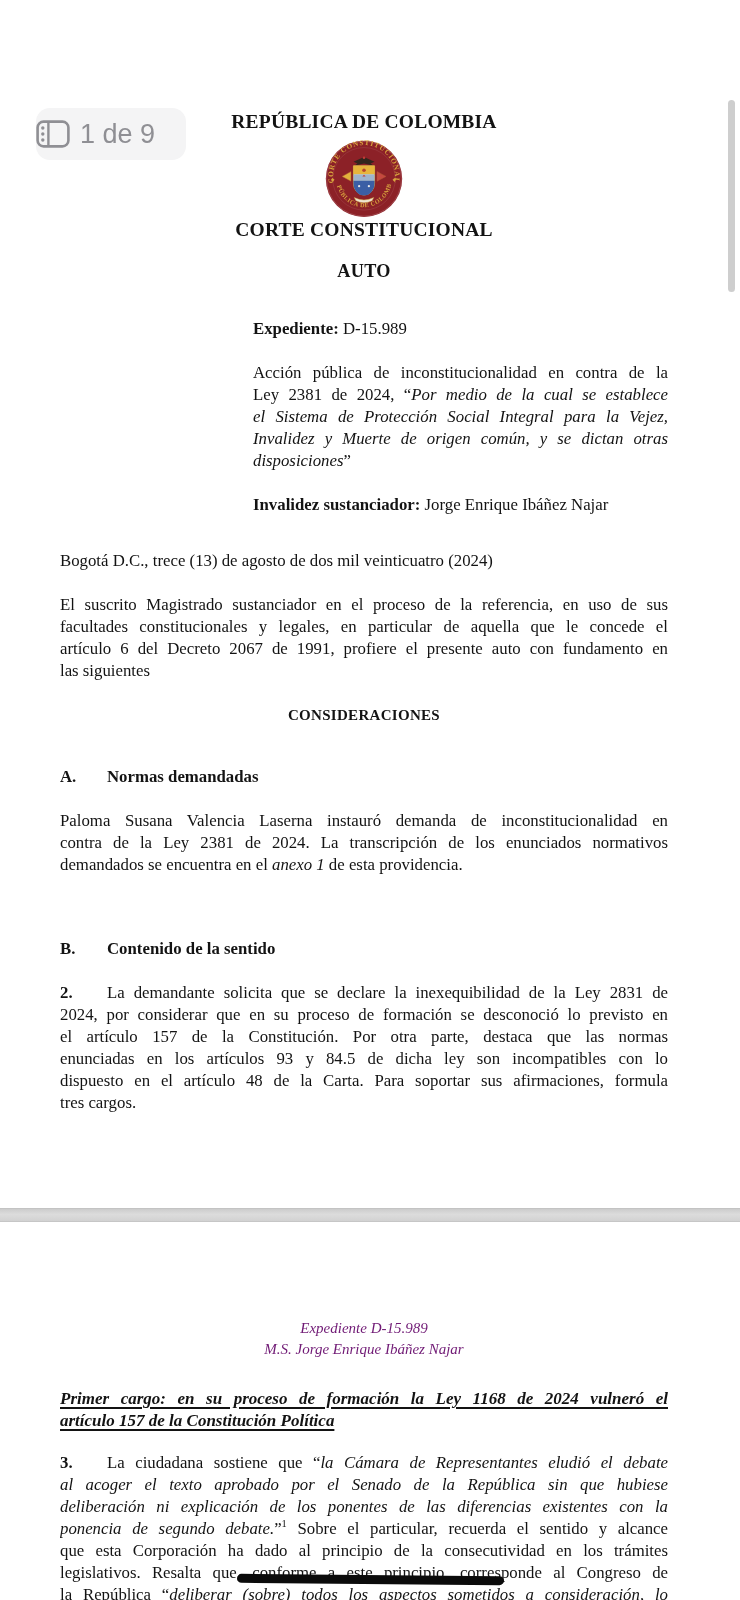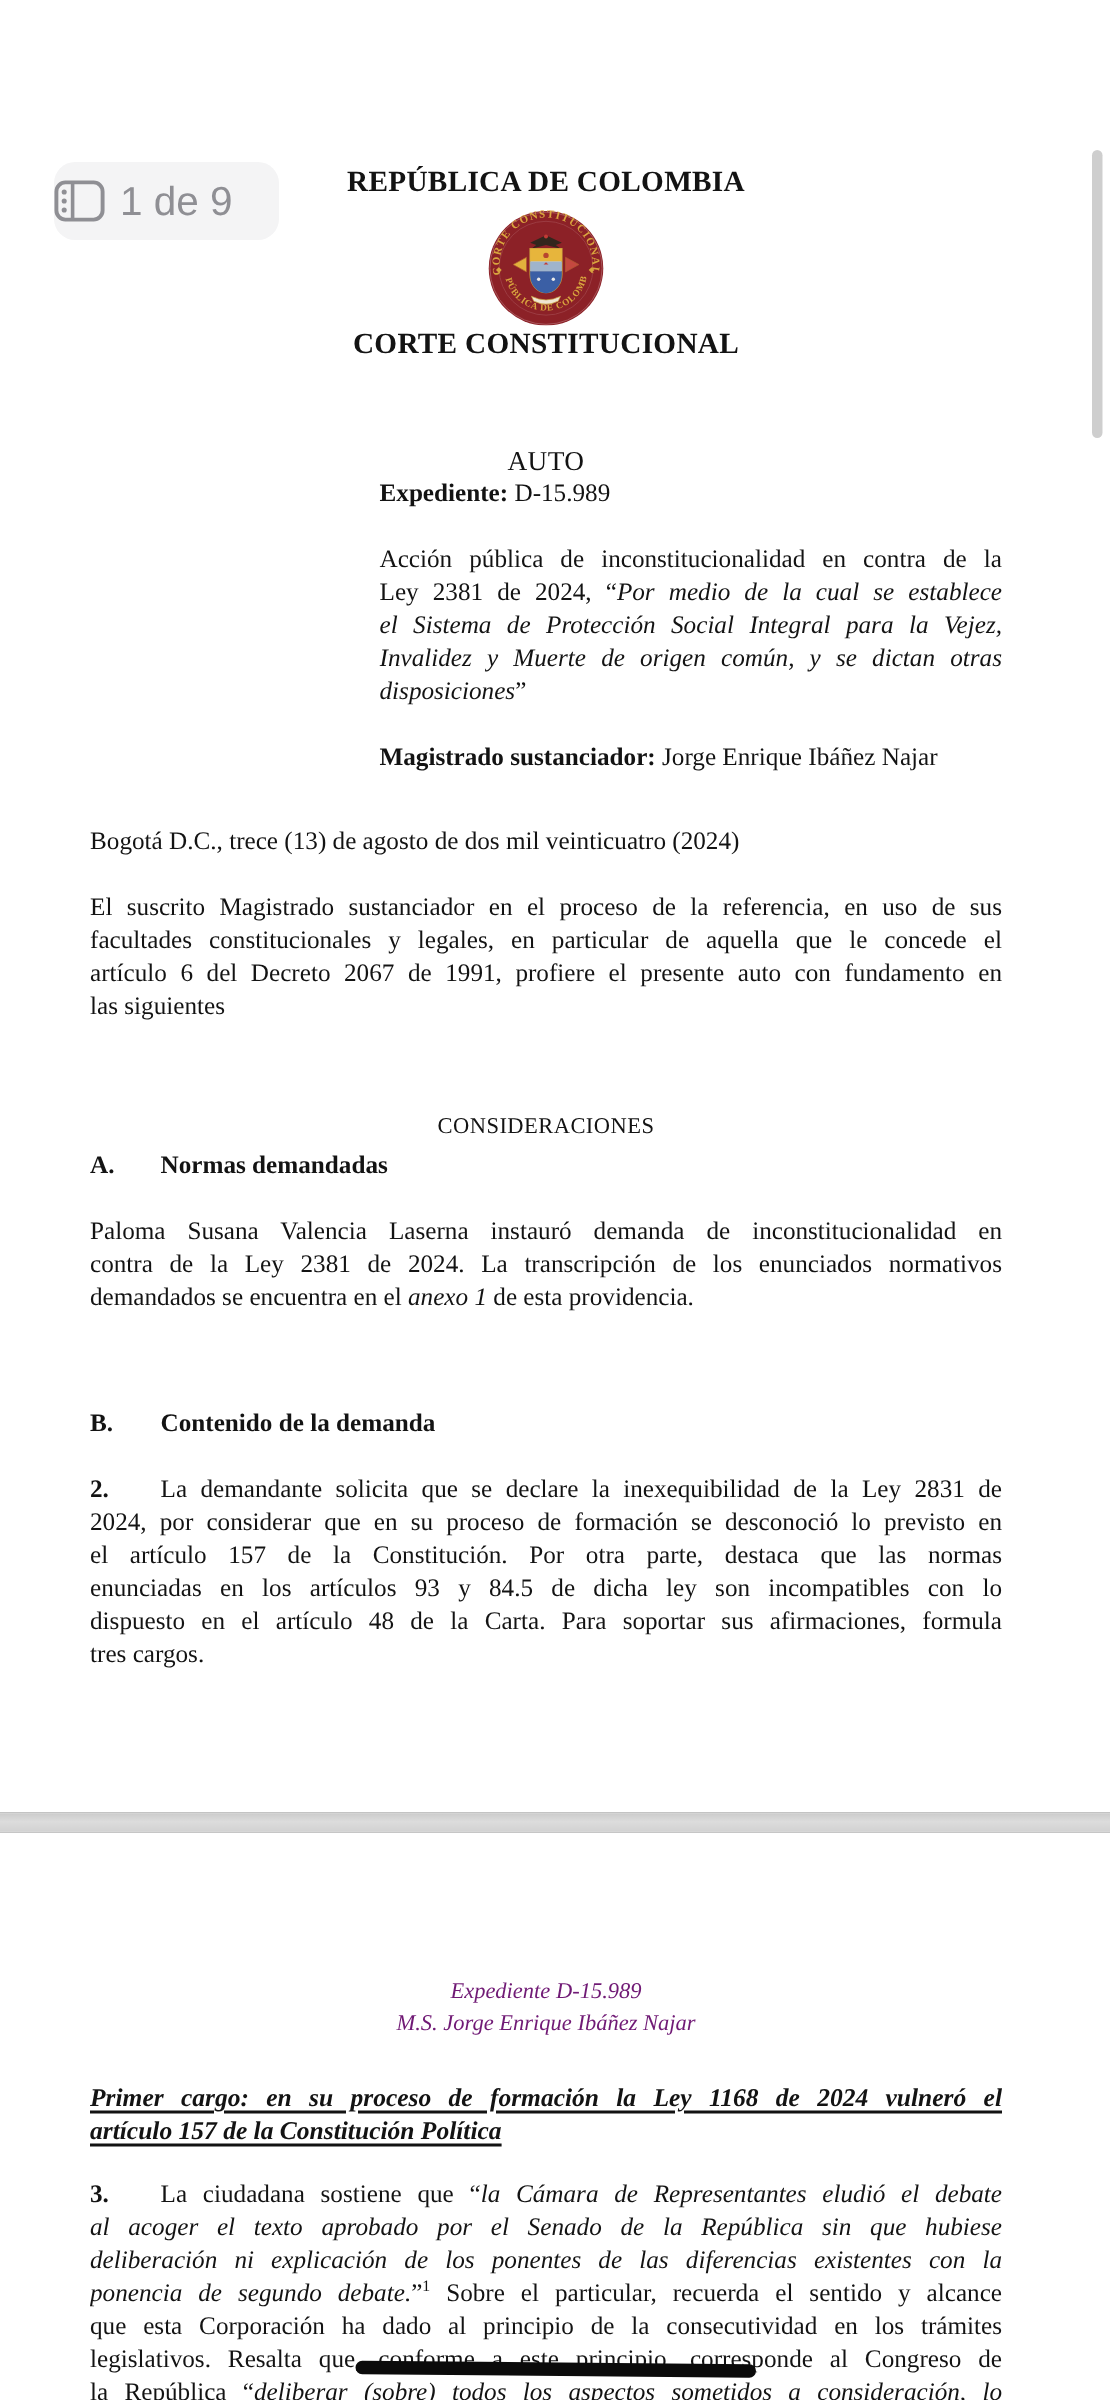--- a/index.html
+++ b/index.html
@@ -5,21 +5,21 @@
   html,body{margin:0;padding:0;}
   body{
     width:740px;height:1600px;position:relative;overflow:hidden;
     background:#ffffff;color:#131313;
     font-family:"Liberation Serif", serif;
   }
   
   .blk{position:absolute;left:60px;width:608px;font-size:16.8px;line-height:22px;}
   .center{text-align:center;}
   .hdr{font-weight:700;font-size:19.5px;letter-spacing:.2px;}
-  .hdr-sm{font-weight:400;font-size:18.2px;letter-spacing:.3px;margin-top:36px;}
+  .hdr-sm{font-weight:700;font-size:18.2px;letter-spacing:.3px;}
   .indent{left:253px;width:415px;}
   .nowrap{white-space:nowrap;}
   .line{height:22px;overflow:hidden;}
   .line.j{text-align:justify;text-align-last:justify;-moz-text-align-last:justify;text-justify:inter-word;}
   .sb{font-weight:700;}
   .si{font-style:italic;}
   .sbiu{font-weight:700;font-style:italic;text-decoration:underline;text-underline-offset:3px;text-decoration-thickness:1.6px;}
   .snum{display:inline-block;width:47px;font-weight:700;}
   .ssup{font-size:10.5px;vertical-align:super;line-height:0;}
 
@@ -112,21 +112,21 @@
     <div class="line"><span class="sb">Expediente:</span><span> D-15.989</span></div>
   </div>
 <div class="blk indent" style="top:362px">
     <div class="line j"><span>Acción pública de inconstitucionalidad en contra de la</span></div>
     <div class="line j"><span>Ley 2381 de 2024, “</span><span class="si">Por medio de la cual se establece</span></div>
     <div class="line j"><span class="si">el Sistema de Protección Social Integral para la Vejez,</span></div>
     <div class="line j"><span class="si">Invalidez y Muerte de origen común, y se dictan otras</span></div>
     <div class="line"><span class="si">disposiciones</span><span>”</span></div>
   </div>
 <div class="blk indent nowrap" style="top:494px;width:420px">
-    <div class="line"><span class="sb">Magistrado sustanciador:</span><span> Jorge Enrique Ibáñez Najar</span></div>
+    <div class="line"><span class="sb">Invalidez sustanciador:</span><span> Jorge Enrique Ibáñez Najar</span></div>
   </div>
 
 <div class="blk" style="top:550px">
     <div class="line"><span>Bogotá D.C., trece (13) de agosto de dos mil veinticuatro (2024)</span></div>
   </div>
 <div class="blk" style="top:594px">
     <div class="line j"><span>El suscrito Magistrado sustanciador en el proceso de la referencia, en uso de sus</span></div>
     <div class="line j"><span>facultades constitucionales y legales, en particular de aquella que le concede el</span></div>
     <div class="line j"><span>artículo 6 del Decreto 2067 de 1991, profiere el presente auto con fundamento en</span></div>
     <div class="line"><span>las siguientes</span></div>
@@ -137,21 +137,21 @@
 <div class="blk" style="top:766px">
     <div class="line"><span class="snum">A.</span><span class="sb">Normas demandadas</span></div>
   </div>
 <div class="blk" style="top:810px">
     <div class="line j"><span>Paloma Susana Valencia Laserna instauró demanda de inconstitucionalidad en</span></div>
     <div class="line j"><span>contra de la Ley 2381 de 2024. La transcripción de los enunciados normativos</span></div>
     <div class="line"><span>demandados se encuentra en el </span><span class="si">anexo 1</span><span> de esta providencia.</span></div>
   </div>
 
 <div class="blk" style="top:938px">
-    <div class="line"><span class="snum">B.</span><span class="sb">Contenido de la demanda</span></div>
+    <div class="line"><span class="snum">B.</span><span class="sb">Contenido de la sentido</span></div>
   </div>
 <div class="blk" style="top:982px">
     <div class="line j"><span class="snum">2.</span><span>La demandante solicita que se declare la inexequibilidad de la Ley 2831 de</span></div>
     <div class="line j"><span>2024, por considerar que en su proceso de formación se desconoció lo previsto en</span></div>
     <div class="line j"><span>el artículo 157 de la Constitución. Por otra parte, destaca que las normas</span></div>
     <div class="line j"><span>enunciadas en los artículos 93 y 84.5 de dicha ley son incompatibles con lo</span></div>
     <div class="line j"><span>dispuesto en el artículo 48 de la Carta. Para soportar sus afirmaciones, formula</span></div>
     <div class="line"><span>tres cargos.</span></div>
   </div>
 

